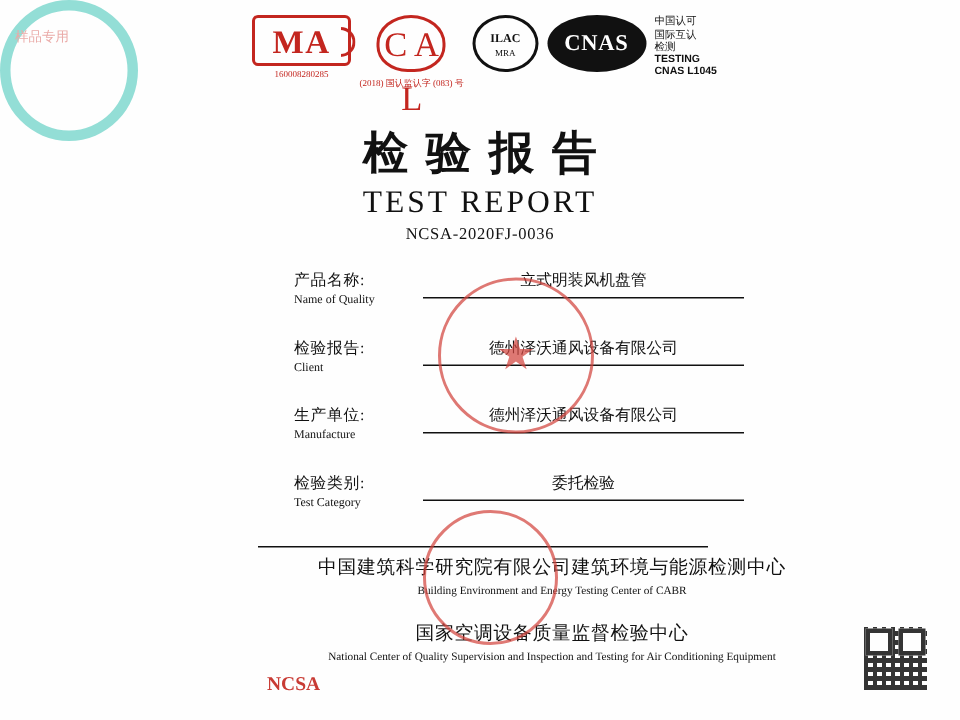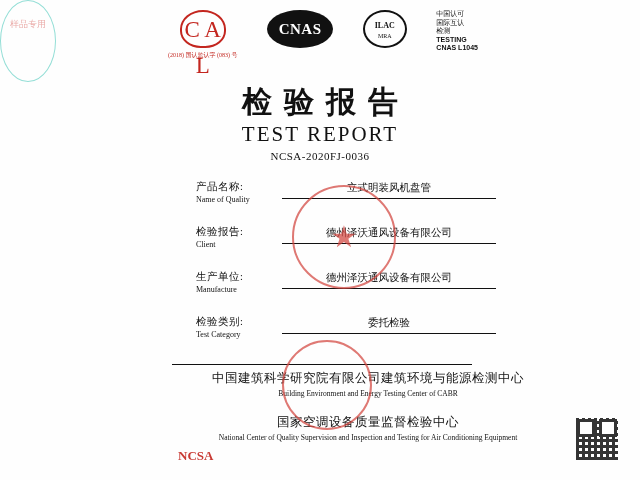--- a/index.html
+++ b/index.html
@@ -262,23 +262,24 @@
     width: 90px;
     height: 90px;
     border-width: 2px;
   }
   #seal-edge {
     left: 486px;
     top: 130px;
     width: 54px;
     height: 80px;
     border-radius: 50%;
-    border: 1px solid #14b8a6;
+    border: 7px solid #14b8a6;
     opacity: 0.45;
     overflow: hidden;
+    padding-left: 24px;
   }
   #seal-edge .edge-txt {
     position: absolute;
     top: 18px;
     left: 10px;
     font-size: 9px;
     color: #d2453f;
     line-height: 12px;
   }
   .ncsa-logo {
@@ -315,35 +316,39 @@
   .qr:before { left: 1px; top: 1px; }
   .qr:after { right: 1px; top: 1px; }
 </style>
 </head>
 <body>
 
 <div class="page">
 
   <div class="logo-strip">
 
+    <div class="logo-block">
+      <div class="ma-mark">MA</div>
+      <div class="logo-caption">160008280285</div>
+    </div>
 
     <div class="logo-block">
       <div class="cal-mark">C A L</div>
       <div class="logo-caption">(2018) 国认监认字 (083) 号</div>
-    </div>
-
-    <div class="logo-block">
-      <div class="cnas-mark">CNAS</div>
     </div>
 
     <div class="logo-block">
       <div class="ilac-mark">
         <span>ILAC</span>
         <div class="sub">MRA</div>
       </div>
+    </div>
+
+    <div class="logo-block">
+      <div class="cnas-mark">CNAS</div>
     </div>
 
     <div class="cnas-text">
       <div class="zh">中国认可</div>
       <div class="zh">国际互认</div>
       <div class="zh">检测</div>
       <div>TESTING</div>
       <div>CNAS L1045</div>
     </div>
   </div>

